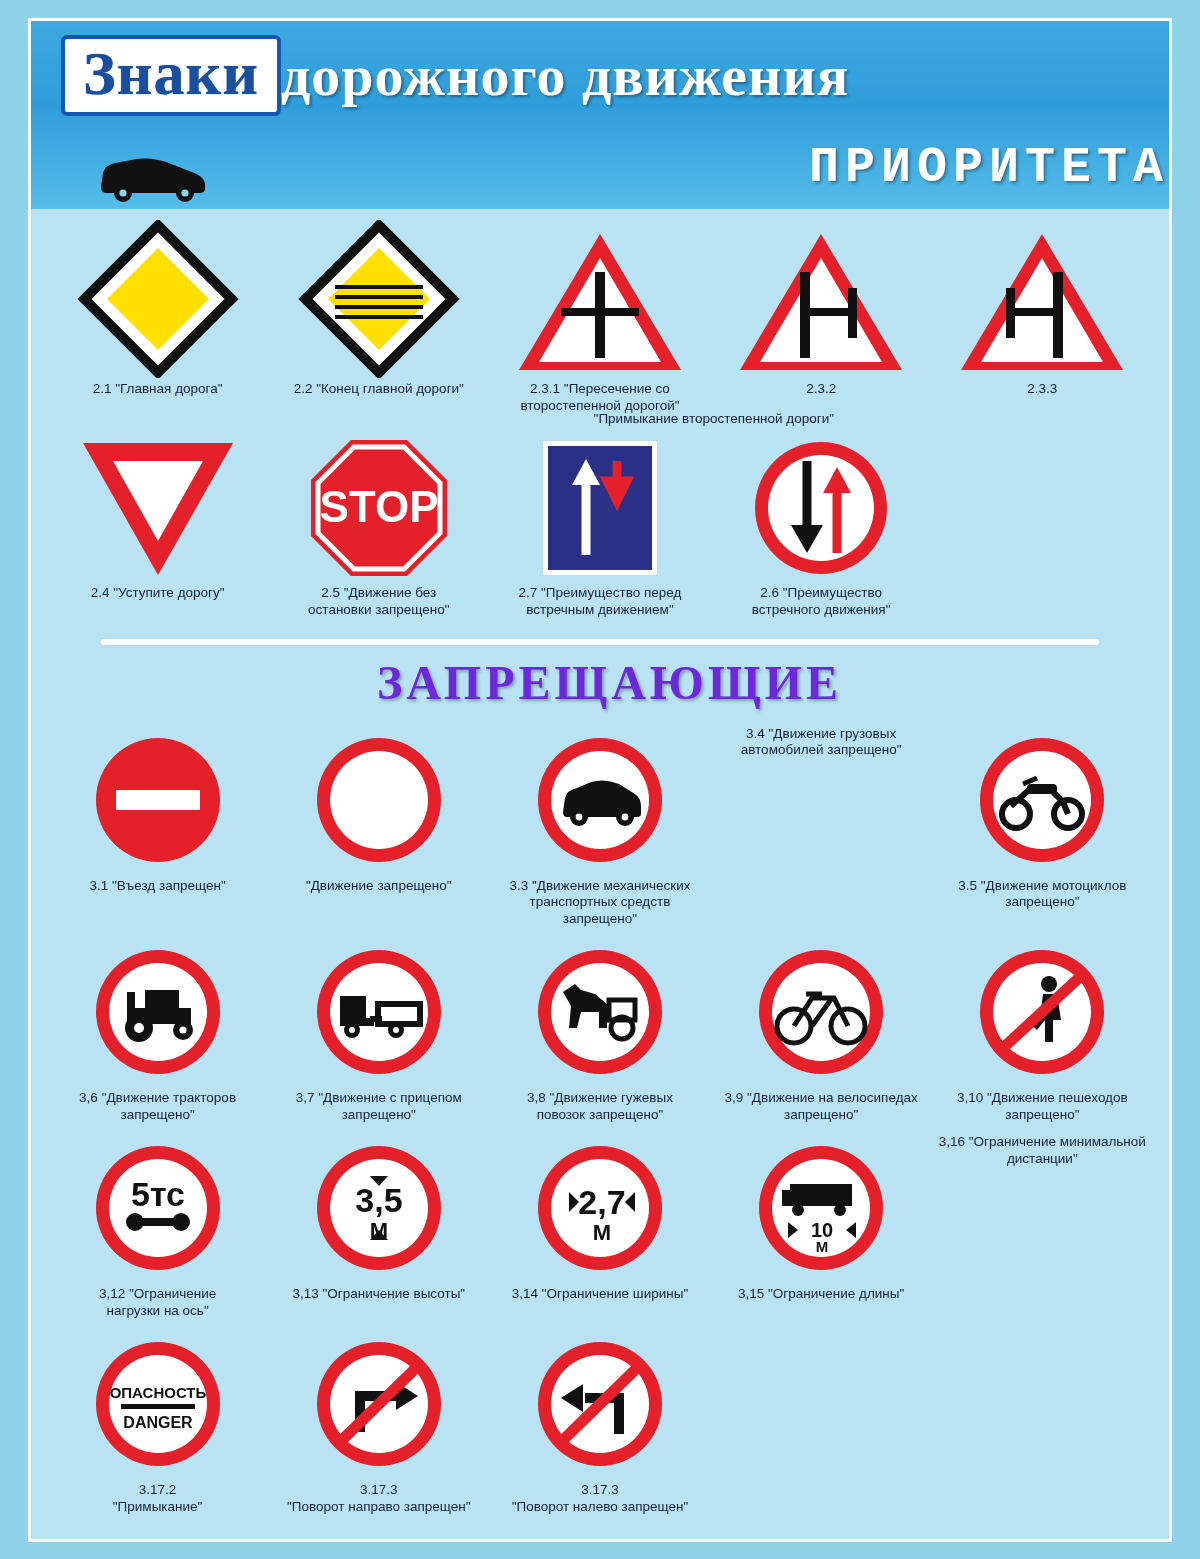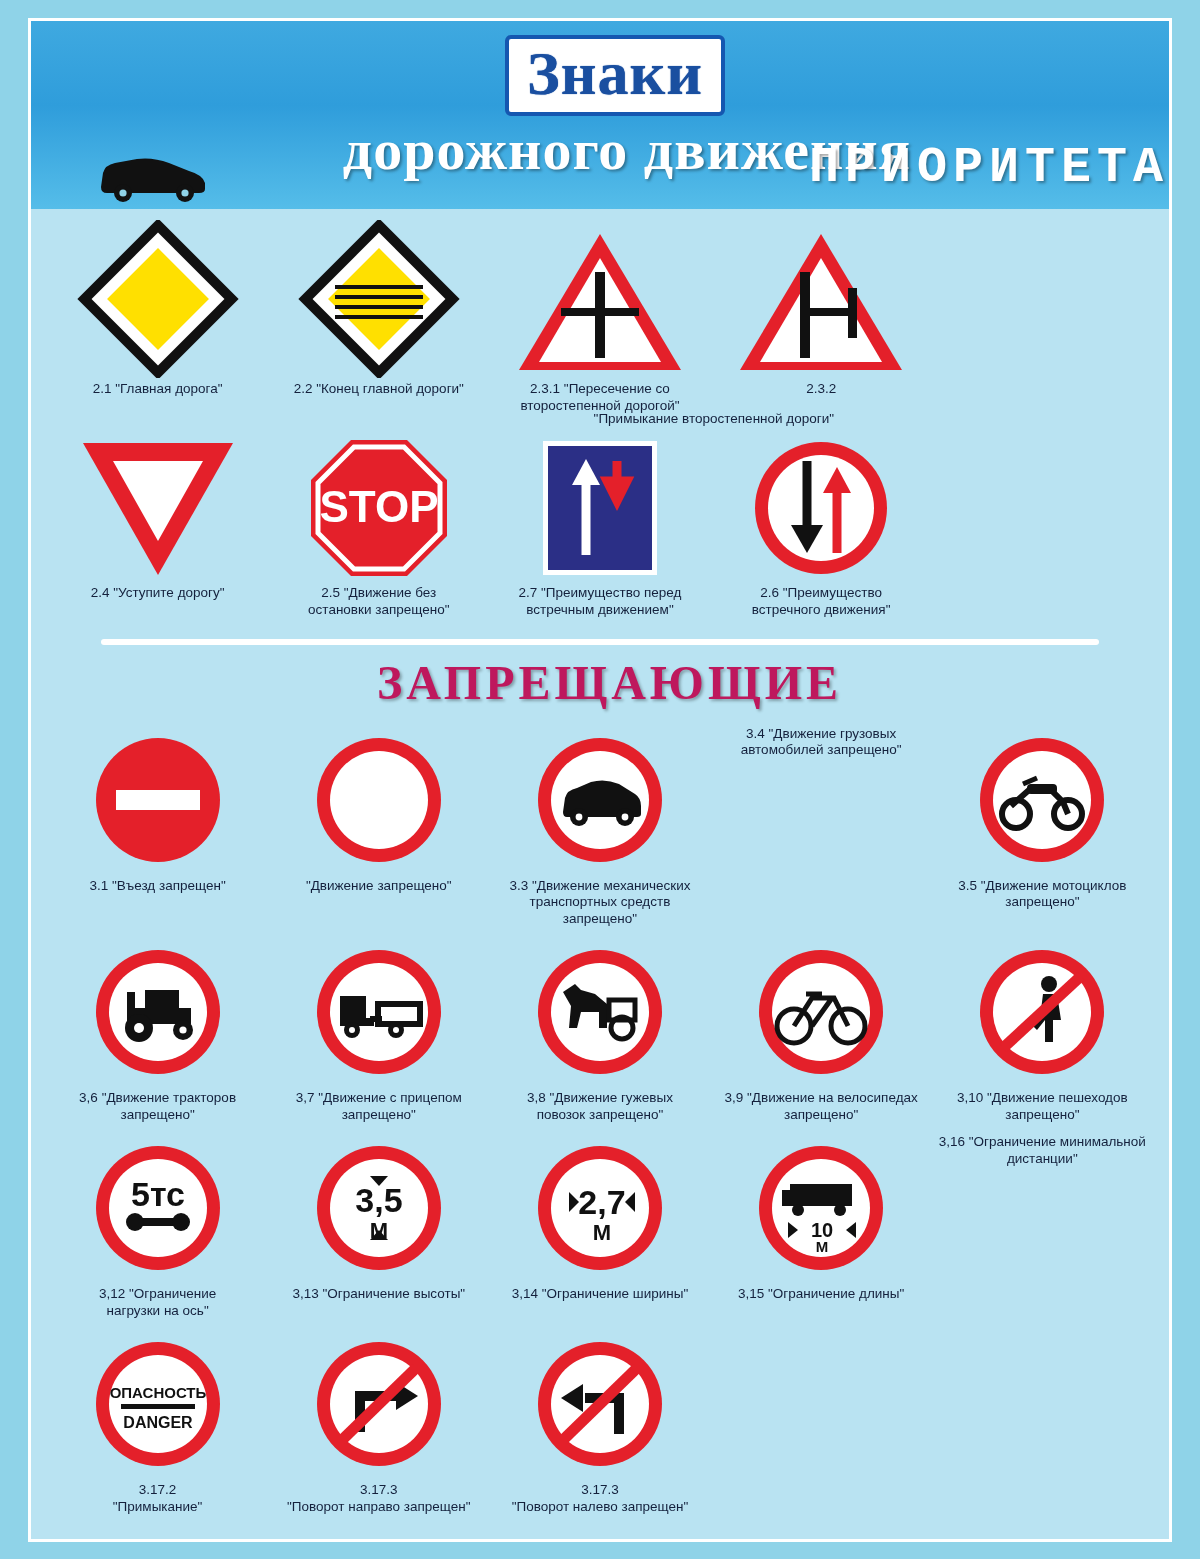--- a/index.html
+++ b/index.html
@@ -15,37 +15,36 @@
     border:3px solid #ffffff;
     box-sizing:border-box;
   }
   
   .header{
     position:relative;height:188px;
     background:linear-gradient(to bottom,#3fa9e0 0%, #2f9ddb 45%, #55bde9 100%);
     overflow:hidden;
   }
   .header-row{
-    display:flex;align-items:center;padding:14px 0 0 30px;flex-direction:column;
+    display:flex;align-items:center;padding:14px 0 0 30px;
   }
   .badge{
     background:#ffffff;
     border:4px solid #1557b0;
     border-radius:6px;
     padding:2px 18px 6px 18px;
     color:#1a4fa0;
     font-family:"Liberation Serif", serif;
     font-weight:bold;
     font-size:62px;
     line-height:1.05;
     letter-spacing:1px;
     text-shadow:0 0 1px #1a4fa0;
   }
   .htitle{
-    margin-left:24px;
     color:#ffffff;
     font-family:"Liberation Serif", serif;
     font-weight:bold;
     font-size:58px;
     letter-spacing:1px;
     text-shadow:2px 2px 3px rgba(0,0,0,.35);
     white-space:nowrap;
   }
   .hsub{
     position:absolute;left:0;right:0;top:118px;
@@ -54,21 +53,21 @@
     font-family:Liberation Mono, monospace;
     font-weight:bold;
     font-size:50px;
     letter-spacing:6px;
     text-shadow:2px 2px 3px rgba(0,0,0,.35);
   }
   .carlogo{position:absolute;left:62px;top:122px;}
   
   .section-title{
     text-align:center;
-    color:#be185d;
+    color:#6d28d9;
     font-family:"Liberation Serif", serif;
     font-weight:bold;
     font-size:48px;
     letter-spacing:4px;
     text-shadow:2px 2px 3px rgba(0,0,0,.3);
     margin:10px 0 4px 0;
     padding-left:19px;
   }
   .divider{
     height:6px;background:#ffffff;margin:12px 70px 0 70px;border-radius:3px;
@@ -184,20 +183,32 @@
           <path d="M89 14 L170 150 L8 150 Z" fill="#e4202a"></path>
           <path d="M89 38 L150 142 L28 142 Z" fill="#fff"></path>
           <rect x="68" y="52" width="10" height="86" fill="#111"></rect>
           <rect x="73" y="88" width="50" height="8" fill="#111"></rect>
           <rect x="116" y="68" width="9" height="50" fill="#111"></rect>
         </svg>
       </div>
       <div class="cap">2.3.2</div>
     </div>
 
+    <div class="cell">
+      <div class="art">
+        <svg width="178" height="158" viewBox="0 0 178 158">
+          <path d="M89 14 L170 150 L8 150 Z" fill="#e4202a"></path>
+          <path d="M89 38 L150 142 L28 142 Z" fill="#fff"></path>
+          <rect x="100" y="52" width="10" height="86" fill="#111"></rect>
+          <rect x="55" y="88" width="50" height="8" fill="#111"></rect>
+          <rect x="53" y="68" width="9" height="50" fill="#111"></rect>
+        </svg>
+      </div>
+      <div class="cap">2.3.3</div>
+    </div>
   </div>
 
   <div style="position:relative;margin-top:-14px;">
     <div class="cap" style="position:absolute;left:60%;transform:translateX(-50%);width:340px;">"Примыкание второстепенной дороги"</div>
   </div>
 
   <div class="grid row-prio2" style="padding-top:24px;">
 
     <div class="cell">
       <div class="art">

